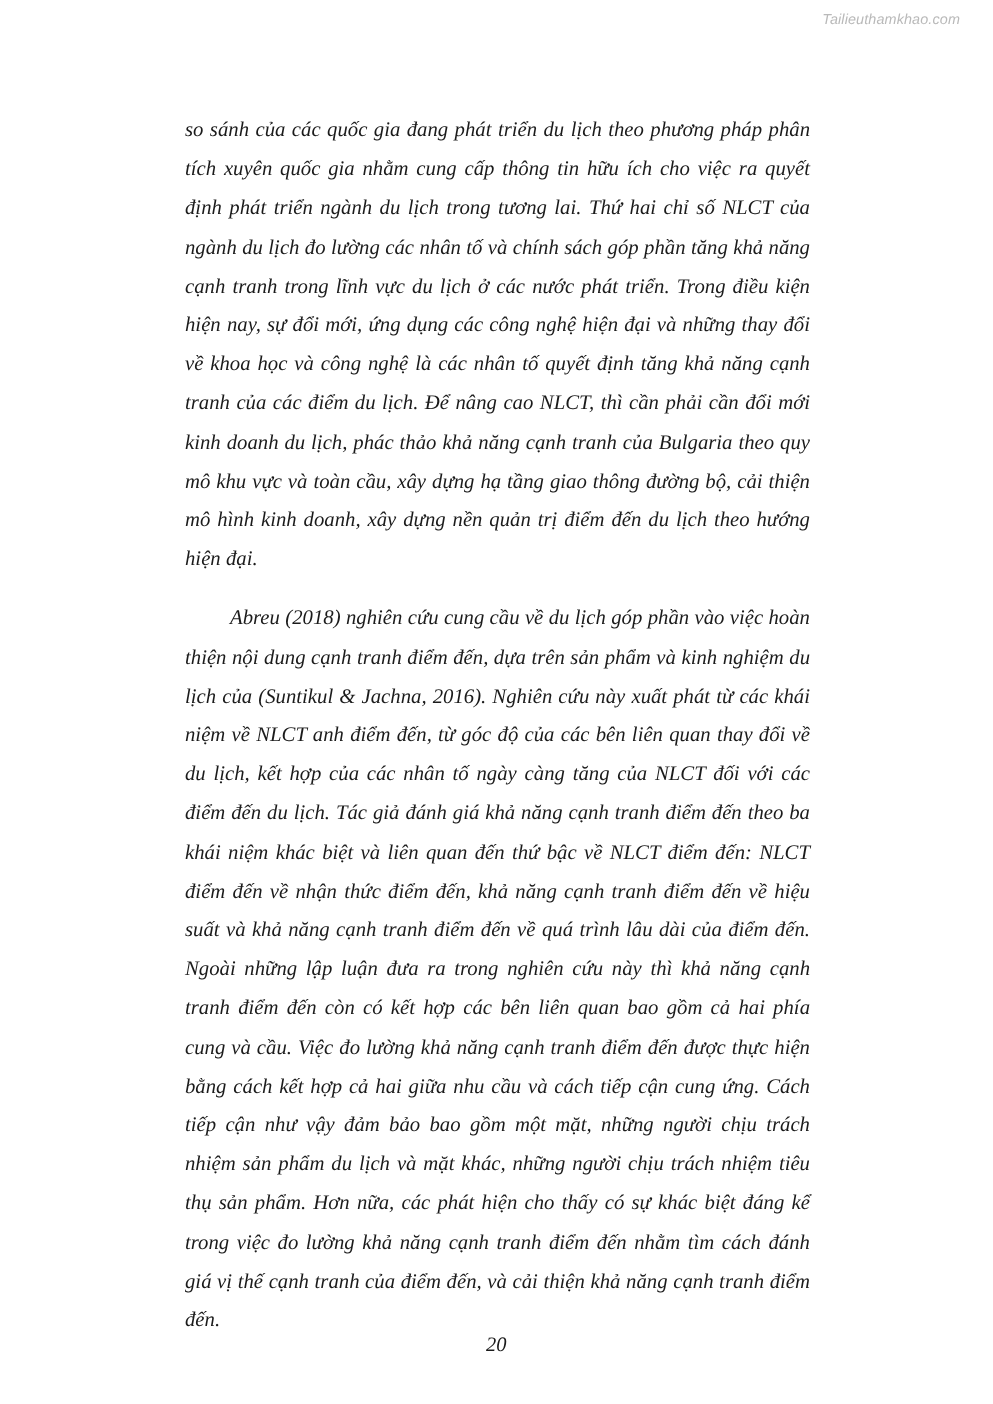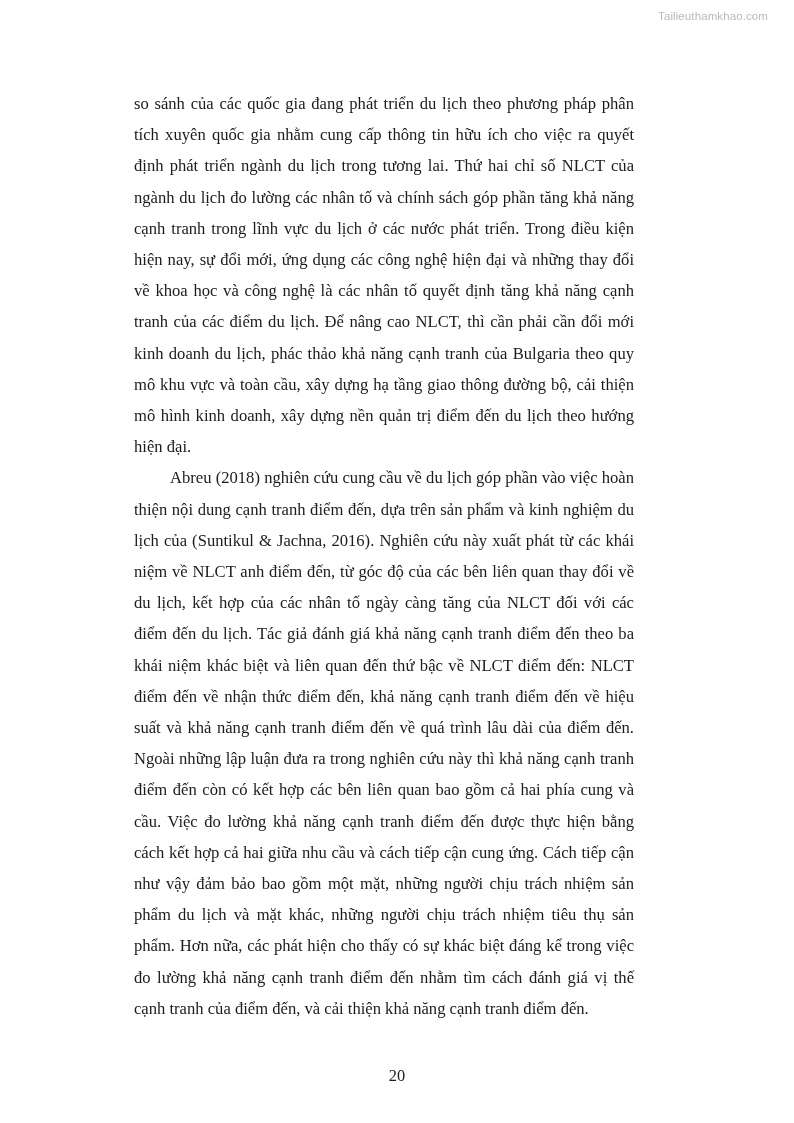--- a/index.html
+++ b/index.html
@@ -10,50 +10,51 @@
   body {
     font-family: "Liberation Serif", serif;
   }
   .page {
     position: relative;
     width: 794px;
     height: 1123px;
     background: #ffffff;
     box-sizing: border-box;
     overflow: hidden;
+    font-style: italic;
   }
   .watermark {
     position: absolute;
     top: 10px;
     right: 26px;
     font-family: "Liberation Sans", sans-serif;
     font-size: 11.5px;
     color: #b9b9b9;
     letter-spacing: 0.1px;
   }
   .content {
     position: absolute;
-    left: 134px;
+    left: 148px;
     top: 88px;
     width: 500px;
   }
   .para {
     margin: 0;
     font-size: 16.6px;
     line-height: 31.2px;
     text-align: justify;
     text-justify: inter-word;
     color: #1b1b1b;
     hyphens: none;
   }
   .para.indent {
     text-indent: 36px;
   }
   .para + .para {
-    margin-top: 0;
+    margin-top: 16px;
   }
   .page-number {
     position: absolute;
     left: 0;
     right: 0;
     top: 1066px;
     text-align: center;
     font-size: 16.4px;
     color: #1b1b1b;
   }

